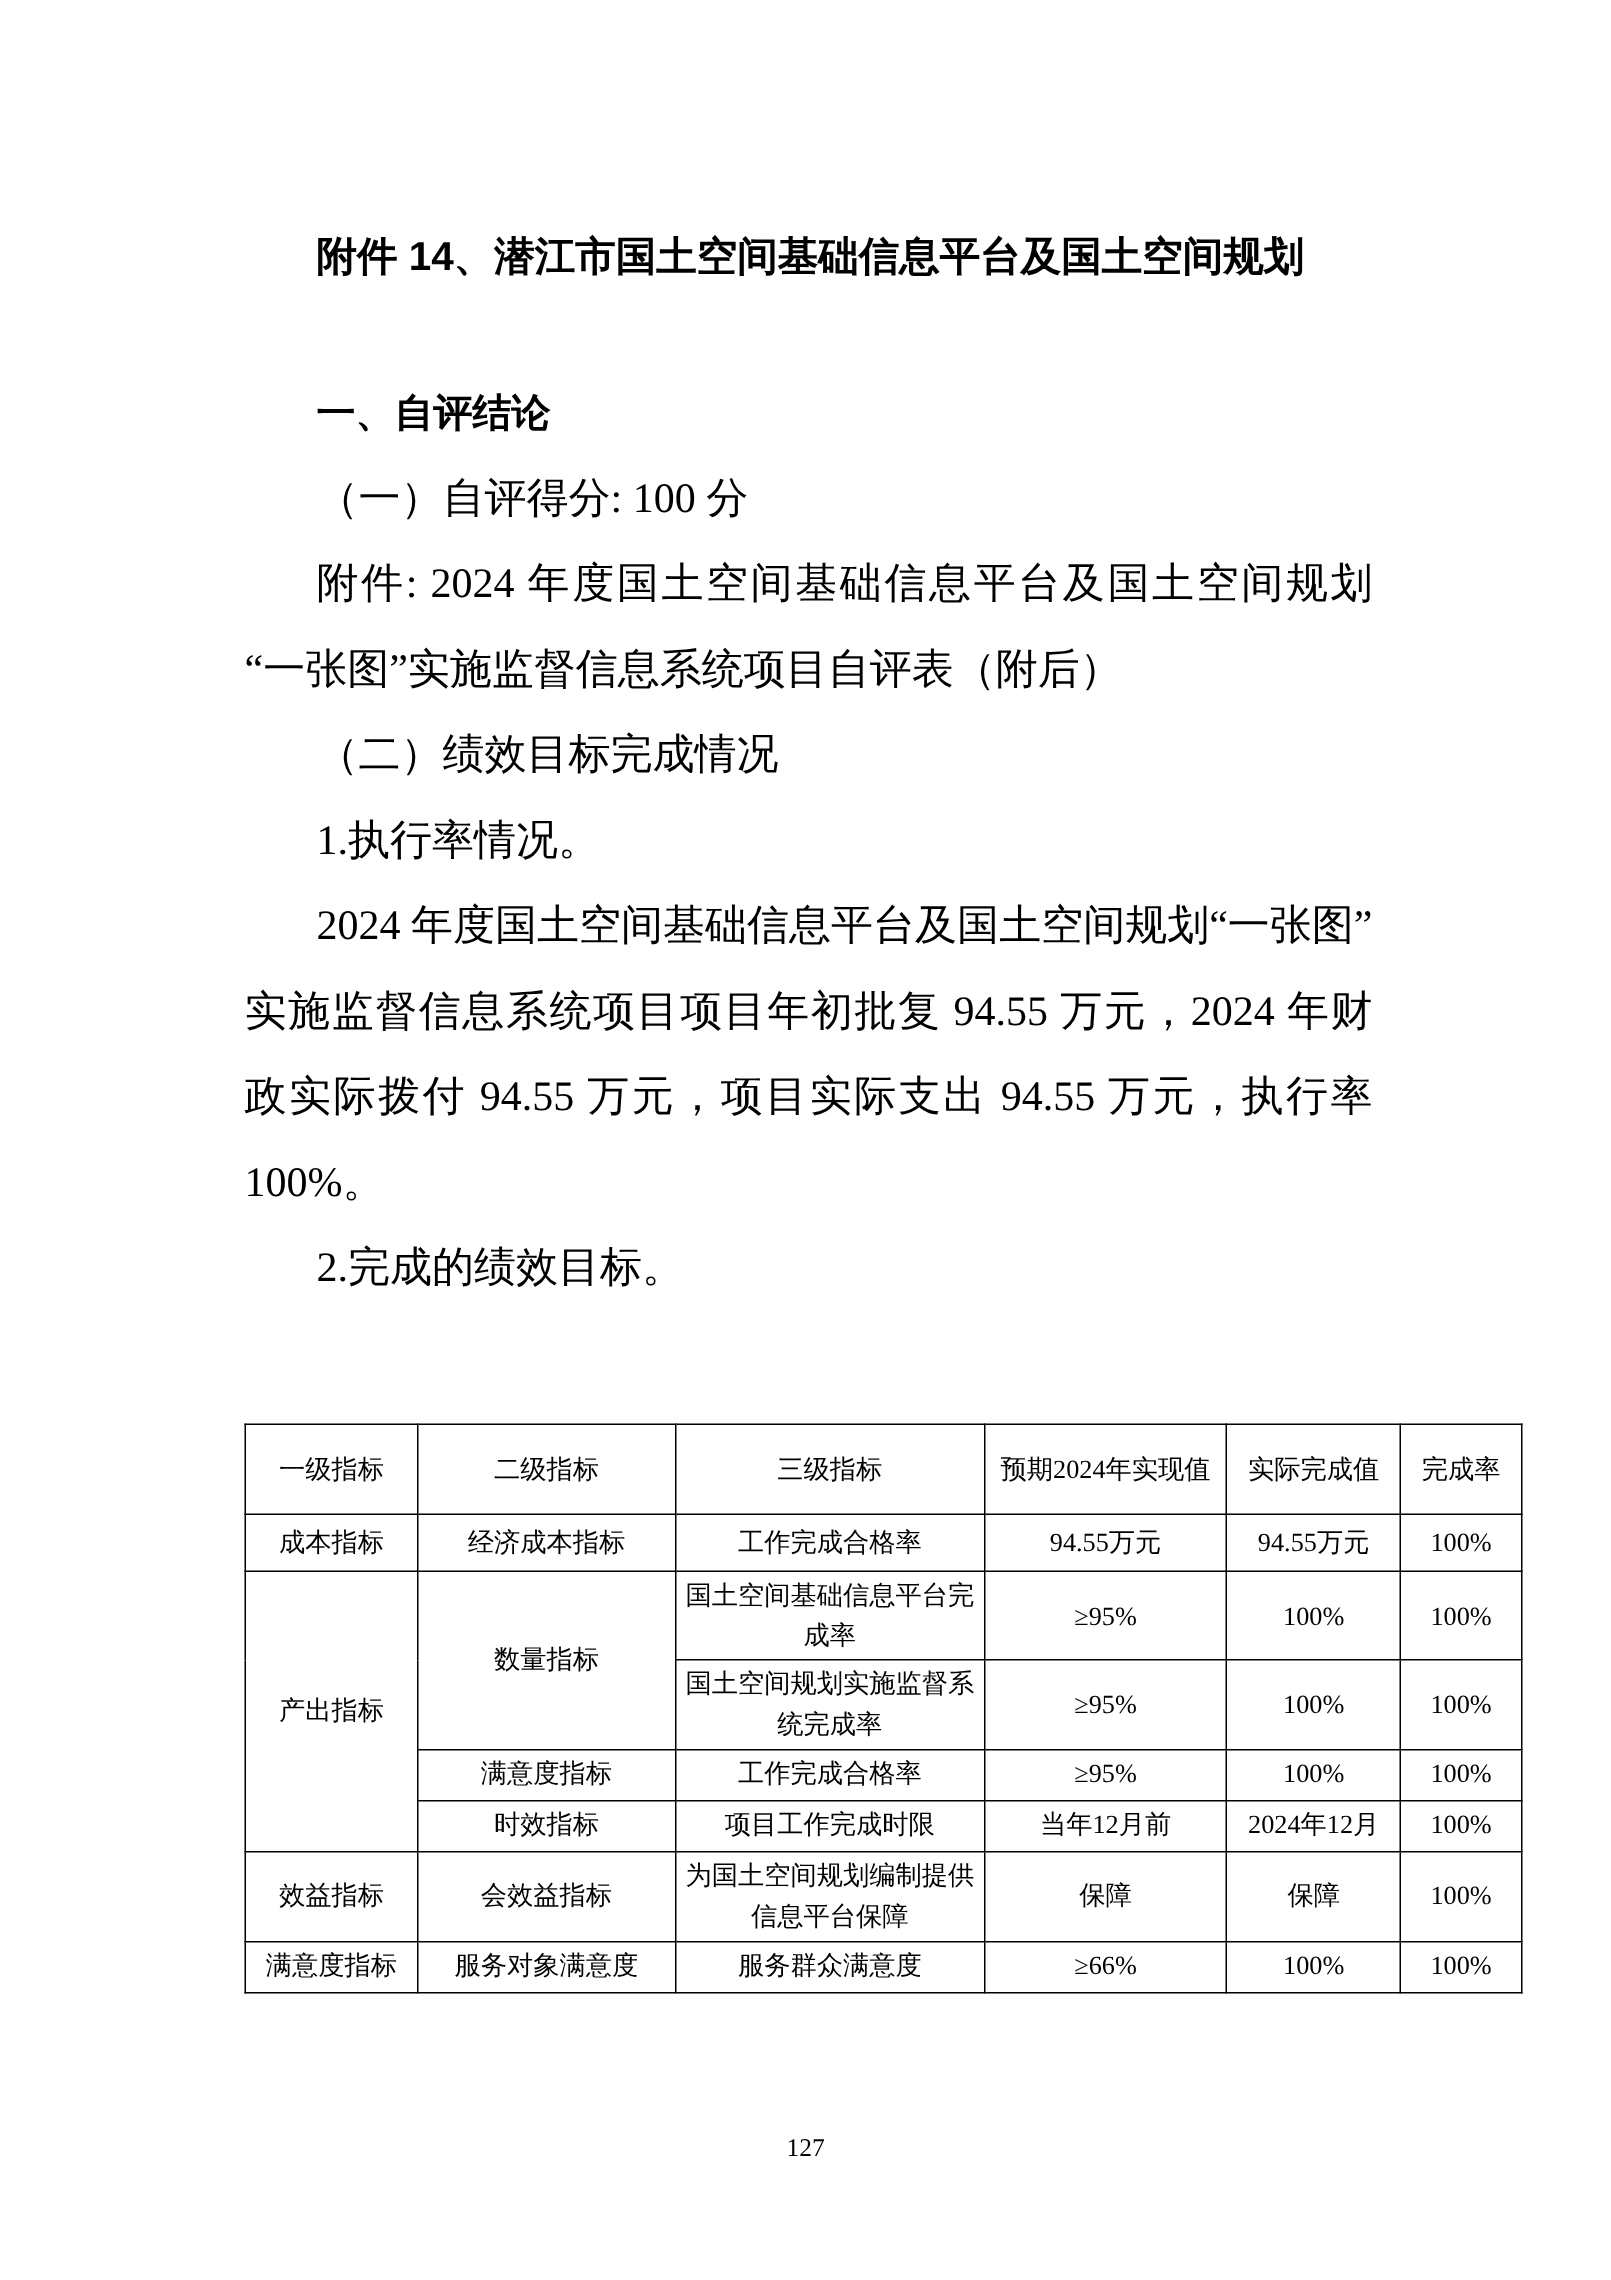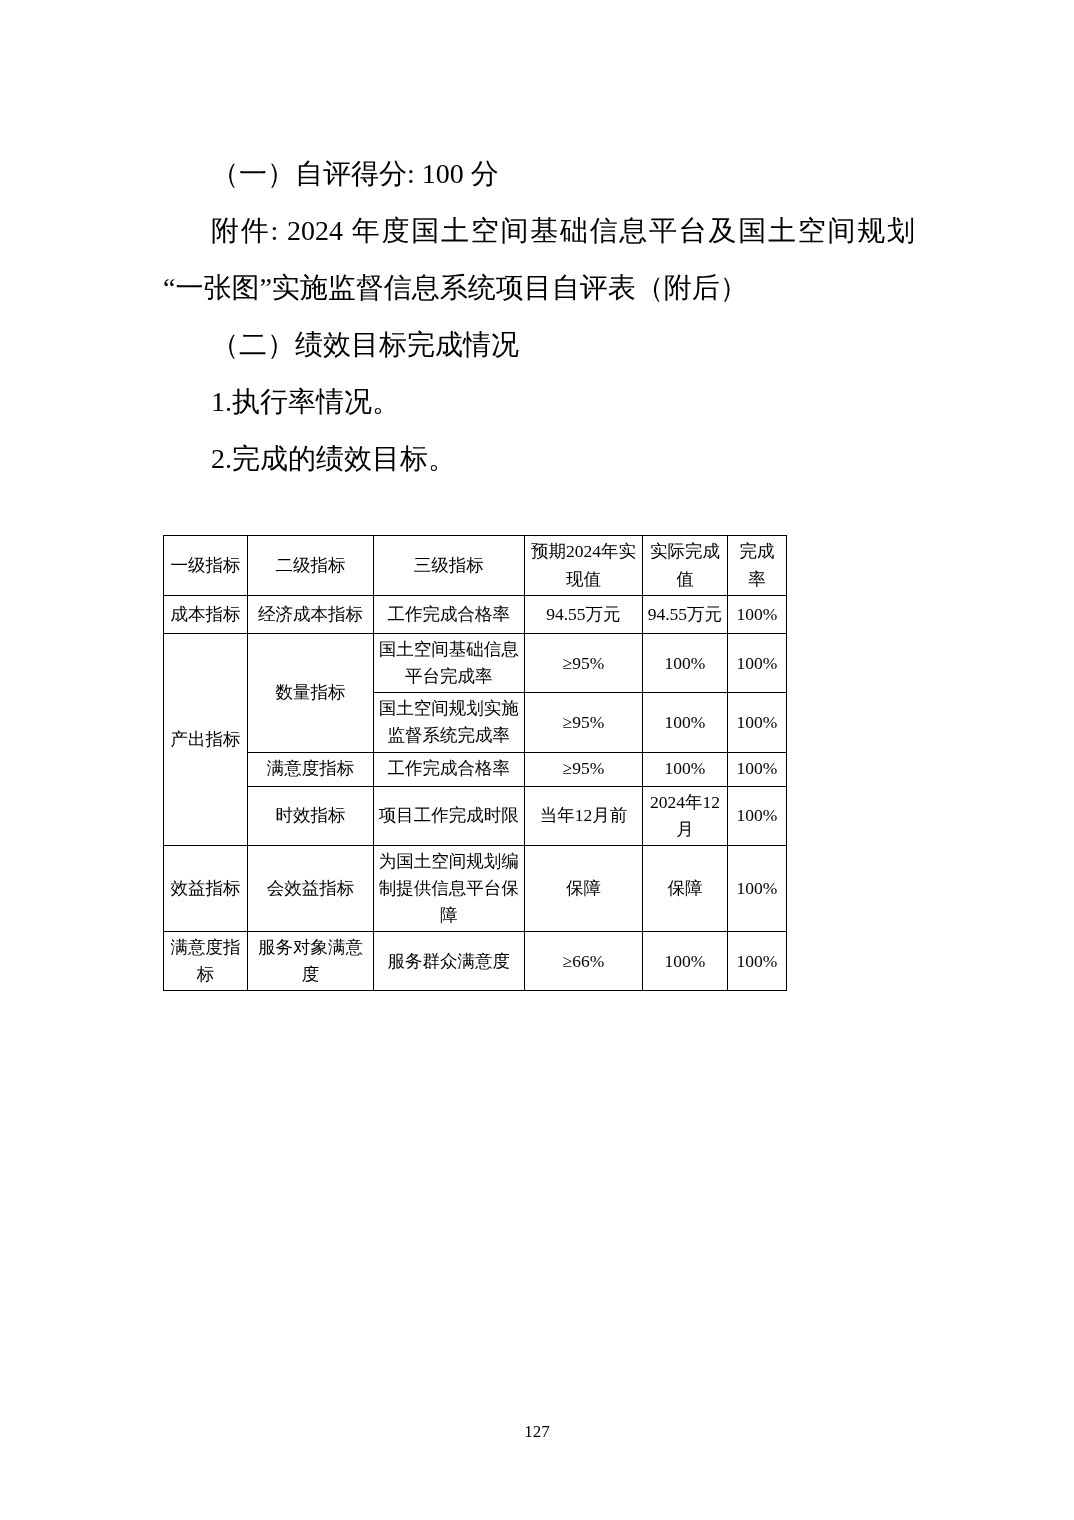--- a/index.html
+++ b/index.html
@@ -16,49 +16,52 @@
   .title-line.first{text-indent:48px;}
   .sec-heading{
     font-family:"Liberation Sans",sans-serif;font-weight:bold;
     font-size:26px;line-height:57px;text-indent:48px;margin-top:50px;
   }
   .para{
     font-size:28px;line-height:57px;text-indent:48px;margin:0;
   }
   .para.justify{text-align:justify;}
   table.indicators{
-    width:624px;border-collapse:collapse;table-layout:fixed;
-    margin-top:48px;font-size:17.5px;
+    width:852px;border-collapse:collapse;table-layout:fixed;
+    margin-top:75px;font-size:17.5px;
   }
   table.indicators th,table.indicators td{
     border:1.5px solid #000;text-align:center;vertical-align:middle;
     padding:2px 3px;font-weight:normal;line-height:1.55;
     overflow:hidden;word-break:break-all;
   }
   .h-hdr{height:60px;} .h-sm{height:34px;} .h-md{height:38px;} .h-lg{height:58px;} .h-xl{height:60px;}
   .page-number{
     position:absolute;bottom:78px;left:0;width:100%;
     text-align:center;font-size:17px;
   }
 </style>
 </head>
 <body>
 
 <div class="page">
 
+  <div class="title-line first">附件 14、潜江市国土空间基础信息平台及国土空间规划</div>
 
+  <div class="sec-heading">一、自评结论</div>
 
   <p class="para">（一）自评得分: 100 分</p>
 
   <p class="para justify">附件: 2024 年度国土空间基础信息平台及国土空间规划“一张图”实施监督信息系统项目自评表（附后）</p>
 
   <p class="para">（二）绩效目标完成情况</p>
 
   <p class="para">1.执行率情况。</p>
 
+  <p class="para justify">2024 年度国土空间基础信息平台及国土空间规划“一张图”实施监督信息系统项目项目年初批复 94.55 万元，2024 年财政实际拨付 94.55 万元，项目实际支出 94.55 万元，执行率 100%。</p>
 
   <p class="para">2.完成的绩效目标。</p>
 
   <table class="indicators">
     <colgroup>
       <col style="width:13.5%">
       <col style="width:20.2%">
       <col style="width:24.2%">
       <col style="width:19.0%">
       <col style="width:13.6%">

